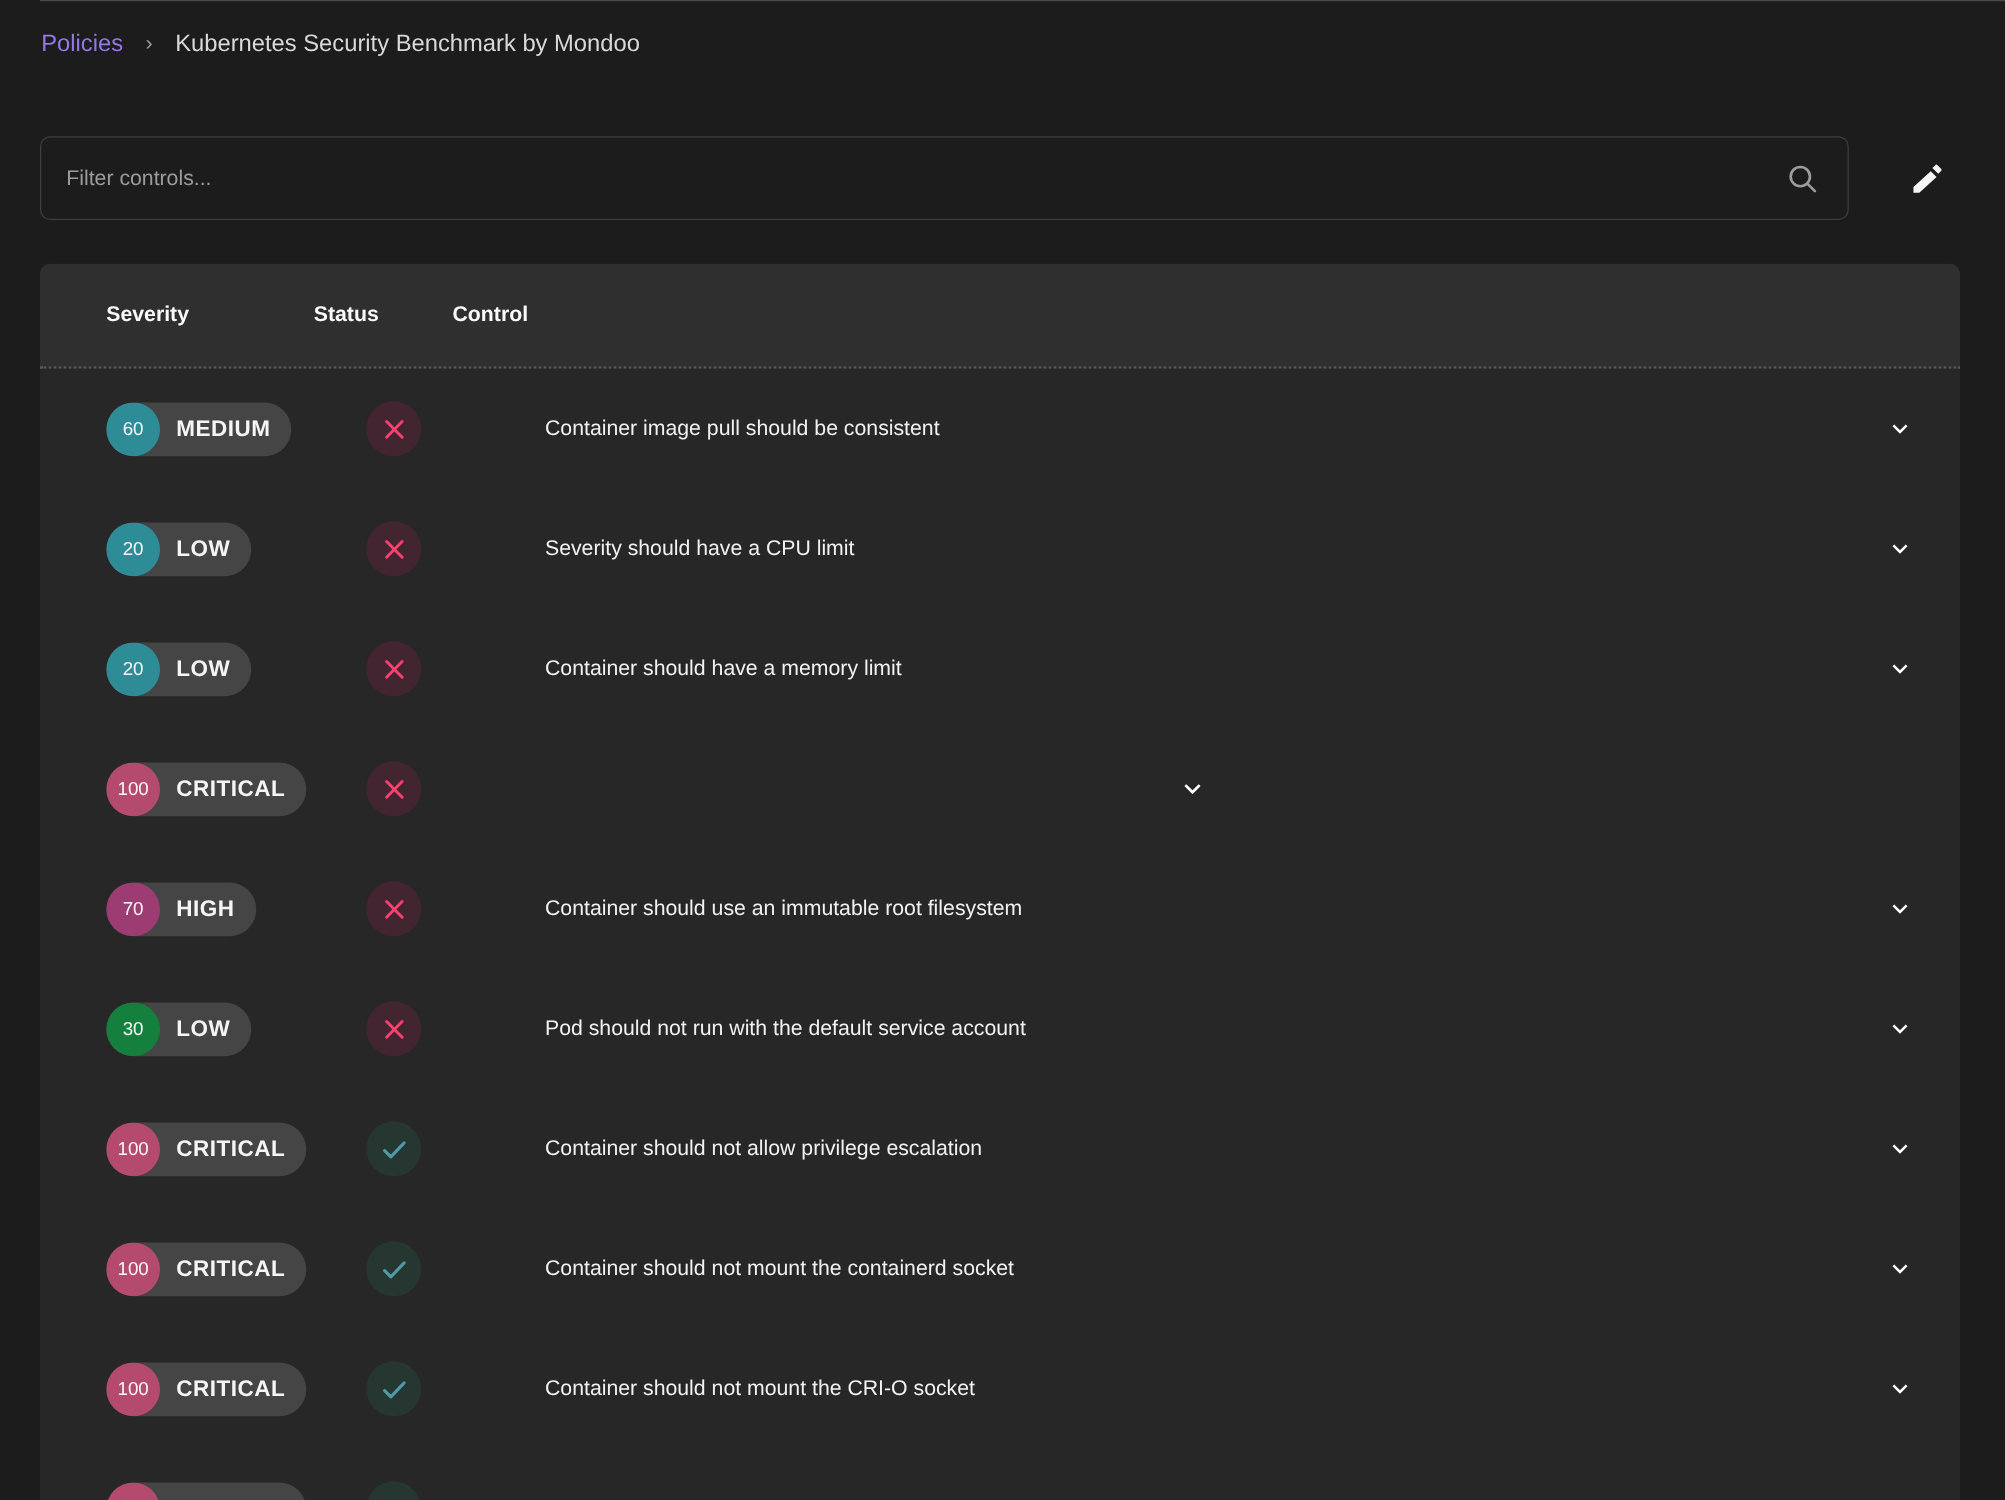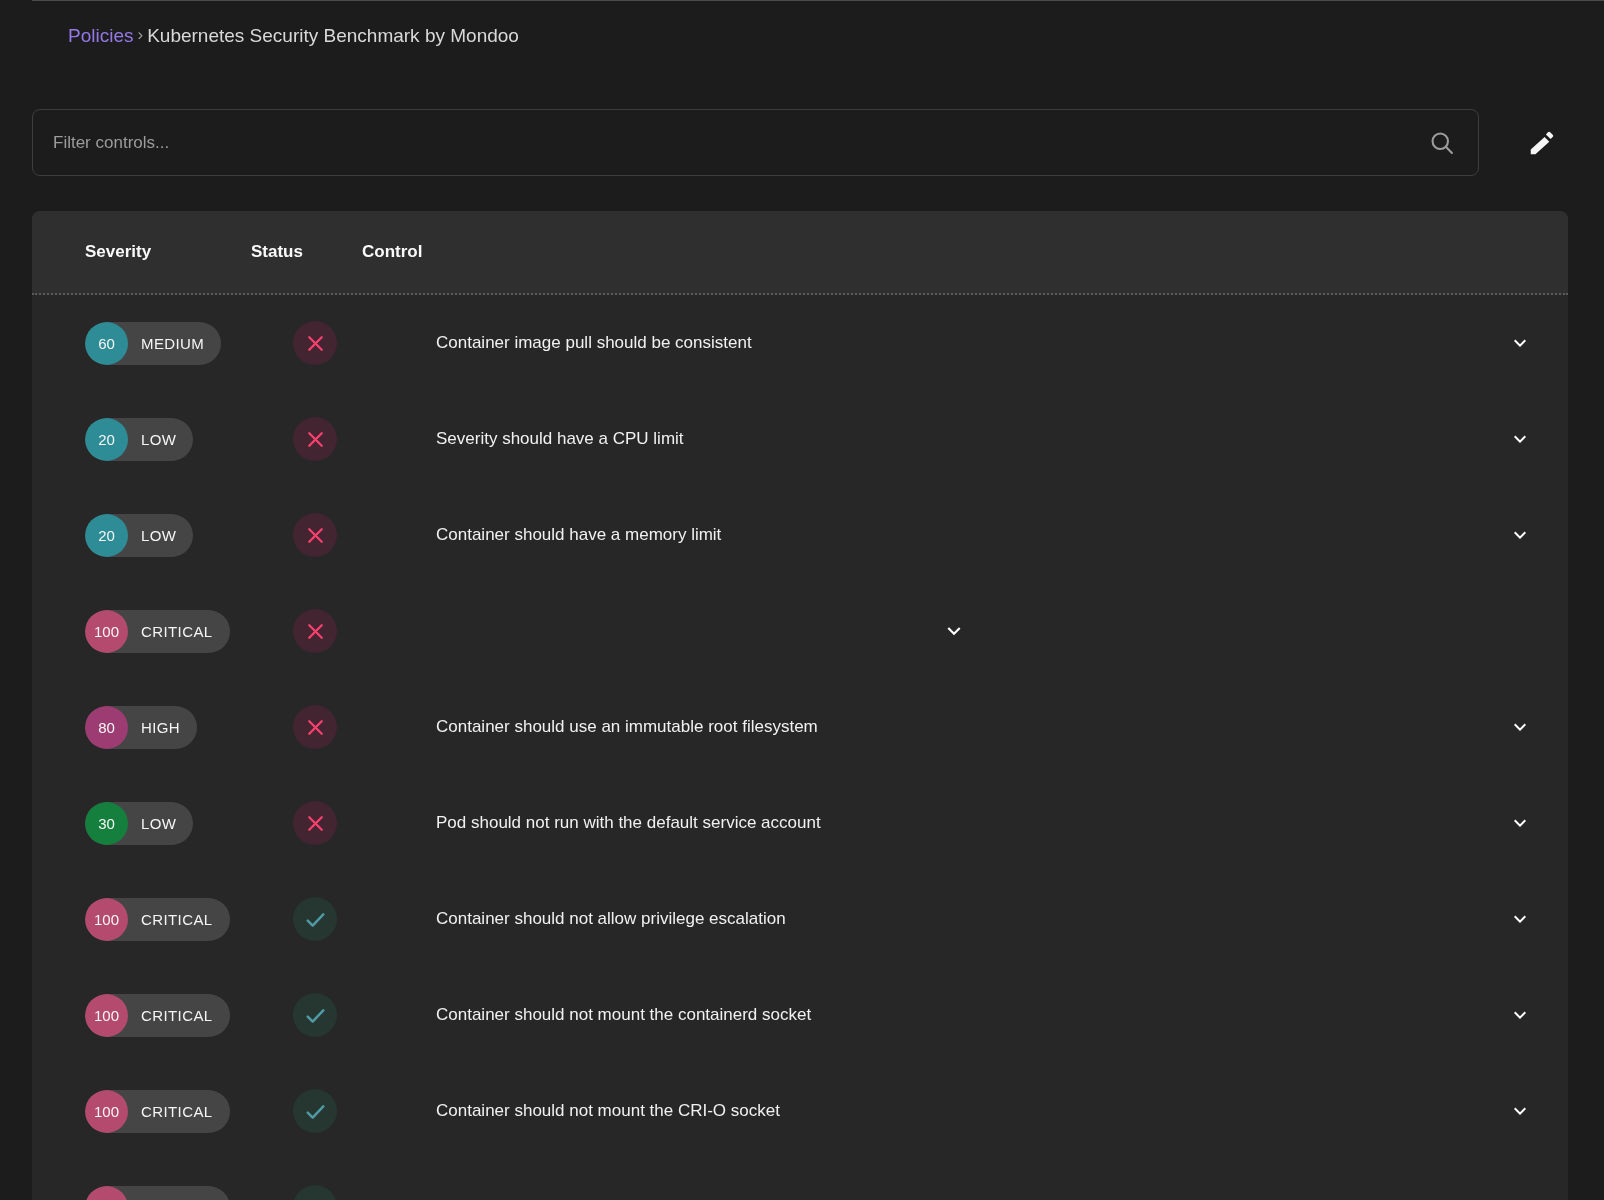--- a/index.html
+++ b/index.html
@@ -7,21 +7,21 @@
   body {
     position:relative;
     background:#1c1c1c;
     font-family:"Liberation Sans", sans-serif;
     color:#f1f1f1;
   }
 
   .top-line { position:absolute; top:0; left:32px; right:0; height:1px; background:#4a4a4a; }
 
   
-  .breadcrumb { position:absolute; left:33px; top:25px; display:flex; align-items:flex-start; gap:4px; font-size:19px;margin-left:35px; }
+  .breadcrumb { position:absolute; left:33px; top:25px; display:flex; align-items:flex-start; gap:18px; font-size:19px; }
   .breadcrumb a { color:var(--link-purple); text-decoration:none; cursor:pointer; }
   .breadcrumb .sep { color:#9e9e9e; font-size:17px; }
   .breadcrumb .current { color:#d9d9d9; }
 
   
   .filter-box {
     position:absolute; left:32px; top:109px; width:1447px; height:67px;
     border:1px solid #3e3e3e; border-radius:8px; background:transparent;
     display:flex; align-items:center;
   }
@@ -62,21 +62,21 @@
   .badge {
     display:inline-flex; align-items:center; height:43px;
     background:#454545; border-radius:21.5px; overflow:hidden;
     color:#f5f5f5;
   }
   .badge .score {
     width:43px; height:43px; border-radius:50%;
     display:flex; align-items:center; justify-content:center;
     font-size:15px; flex:0 0 auto;
   }
-  .badge .level { padding:0 17px 0 13px; font-size:15px; letter-spacing:.4px; }
+  .badge .level { padding:0 17px 0 13px; font-size:18px; letter-spacing:.4px;font-weight:bold; }
 
   
   .status-cell { display:flex; }
   .status-circle {
     width:44px; height:44px; border-radius:50%; margin-left:5px;
     display:flex; align-items:center; justify-content:center;
   }
   .status-circle.fail { background:var(--fail-bg); }
   .status-circle.pass { background:var(--pass-bg); }
   .icon-fail { stroke:var(--fail-fg); }
@@ -209,21 +209,21 @@
     <div class="chev-cell">
       <svg width="26" height="26" viewBox="0 0 24 24" fill="#ffffff">
         <path d="M16.59 8.59 12 13.17 7.41 8.59 6 10l6 6 6-6z"></path>
       </svg>
     </div>
   </div>
 
   <div class="row">
     <div class="sev-cell">
       <span class="badge">
-        <span class="score" style="background: rgb(156, 60, 115);">80</span>
+        <span class="score" style="background: rgb(156, 60, 115);">70</span>
         <span class="level">HIGH</span>
       </span>
     </div>
     <div class="status-cell">
       <span class="status-circle fail">
         <svg class="icon-fail" width="23" height="23" viewBox="0 0 24 24" fill="none" stroke-width="2.4" stroke-linecap="round">
           <line x1="5.5" y1="5.5" x2="18.5" y2="18.5"></line>
           <line x1="18.5" y1="5.5" x2="5.5" y2="18.5"></line>
         </svg>
 

